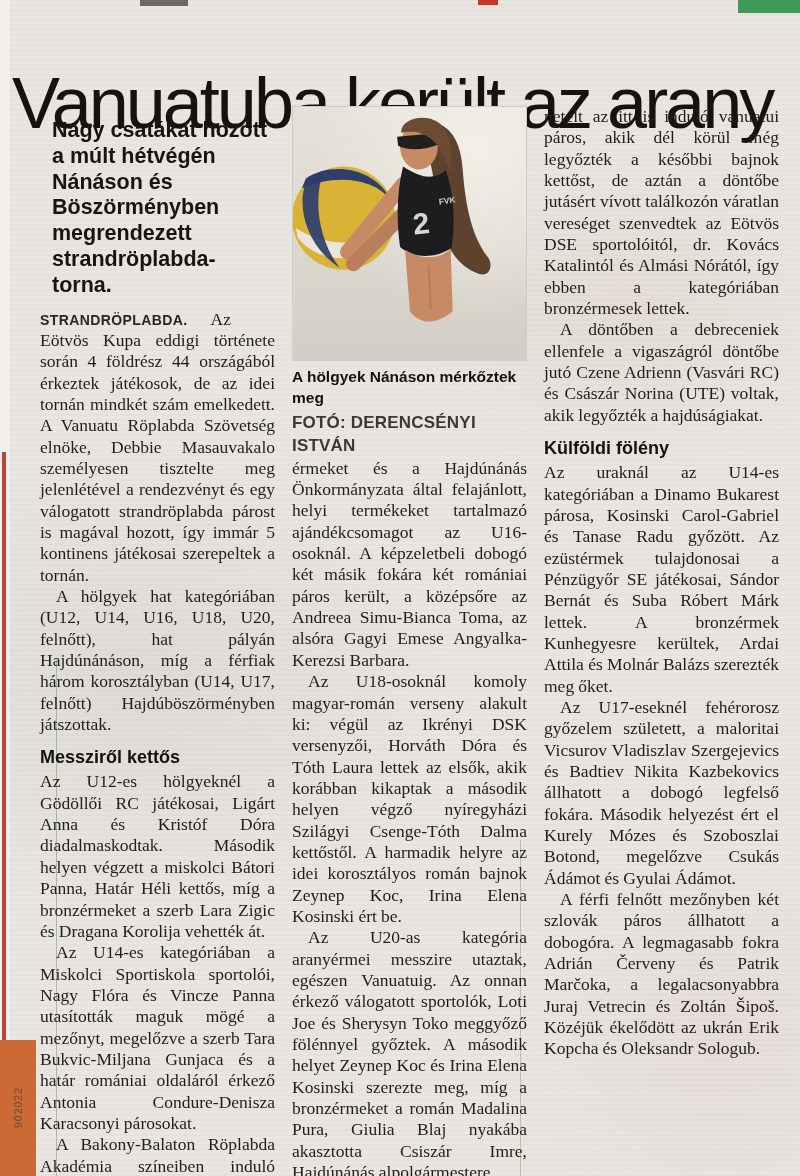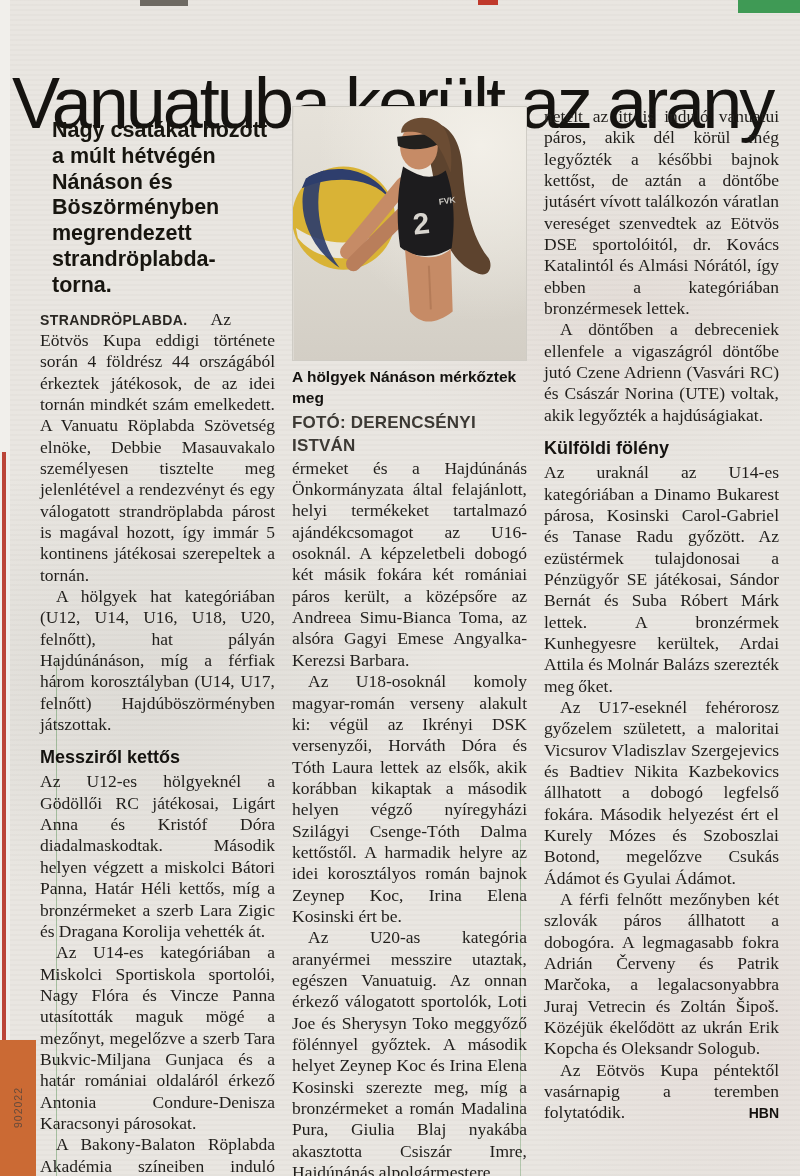--- a/index.html
+++ b/index.html
@@ -150,19 +150,15 @@
     <p class="indent">A felnőtt női mezőnyben sokáig megállíthatatlanul me-</p>
   </div>
 
   <div class="col body">
     <p>netelt az itt is induló vanuatui páros, akik dél körül még legyőzték a későbbi bajnok kettőst, de aztán a döntőbe jutásért vívott találkozón váratlan vereséget szenvedtek az Eötvös DSE sportolóitól, dr. Kovács Katalintól és Almási Nórától, így ebben a kategóriában bronzérmesek lettek.</p>
     <p class="indent">A döntőben a debreceniek ellenfele a vigaszágról döntőbe jutó Czene Adrienn (Vasvári RC) és Császár Norina (UTE) voltak, akik legyőzték a hajdúságiakat.</p>
     <div class="subhead">Külföldi fölény</div>
     <p>Az uraknál az U14-es kategóriában a Dinamo Bukarest párosa, Kosinski Carol-Gabriel és Tanase Radu győzött. Az ezüstérmek tulajdonosai a Pénzügyőr SE játékosai, Sándor Bernát és Suba Róbert Márk lettek. A bronzérmek Kunhegyesre kerültek, Ardai Attila és Molnár Balázs szerezték meg őket.</p>
     <p class="indent">Az U17-eseknél fehérorosz győzelem született, a maloritai Vicsurov Vladiszlav Szergejevics és Badtiev Nikita Kazbekovics állhatott a dobogó legfelső fokára. Második helyezést ért el Kurely Mózes és Szoboszlai Botond, megelőzve Csukás Ádámot és Gyulai Ádámot.</p>
     <p class="indent">A férfi felnőtt mezőnyben két szlovák páros állhatott a dobogóra. A legmagasabb fokra Adrián Červeny és Patrik Marčoka, a legalacsonyabbra Juraj Vetrecin és Zoltán Šipoš. Közéjük ékelődött az ukrán Erik Kopcha és Oleksandr Sologub.</p>
-    <p class="indent last-p">
-      <span>Az Eötvös Kupa péntektől vasárnapig a teremben folytatódik.</span>
-      <span class="hbn">HBN</span>
-    </p>
   </div>
 
 </div>
 
 </body></html>

